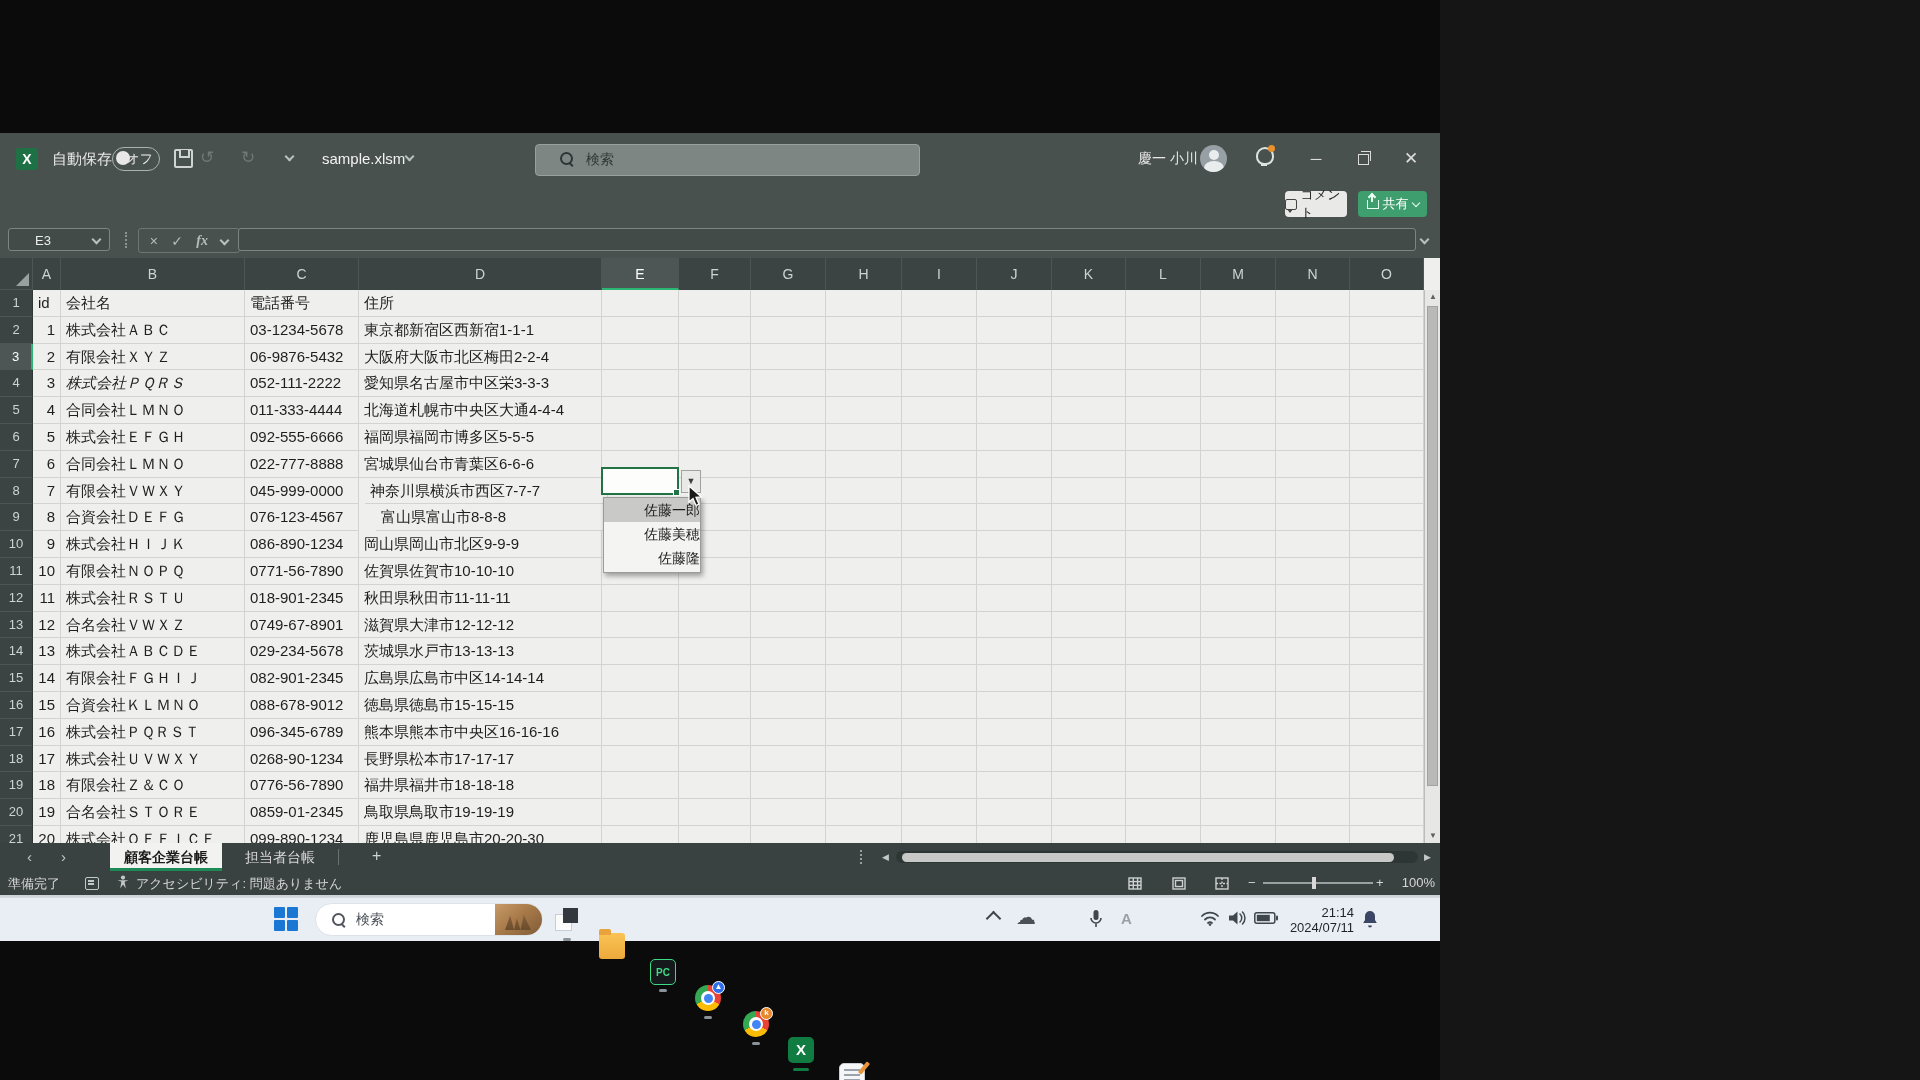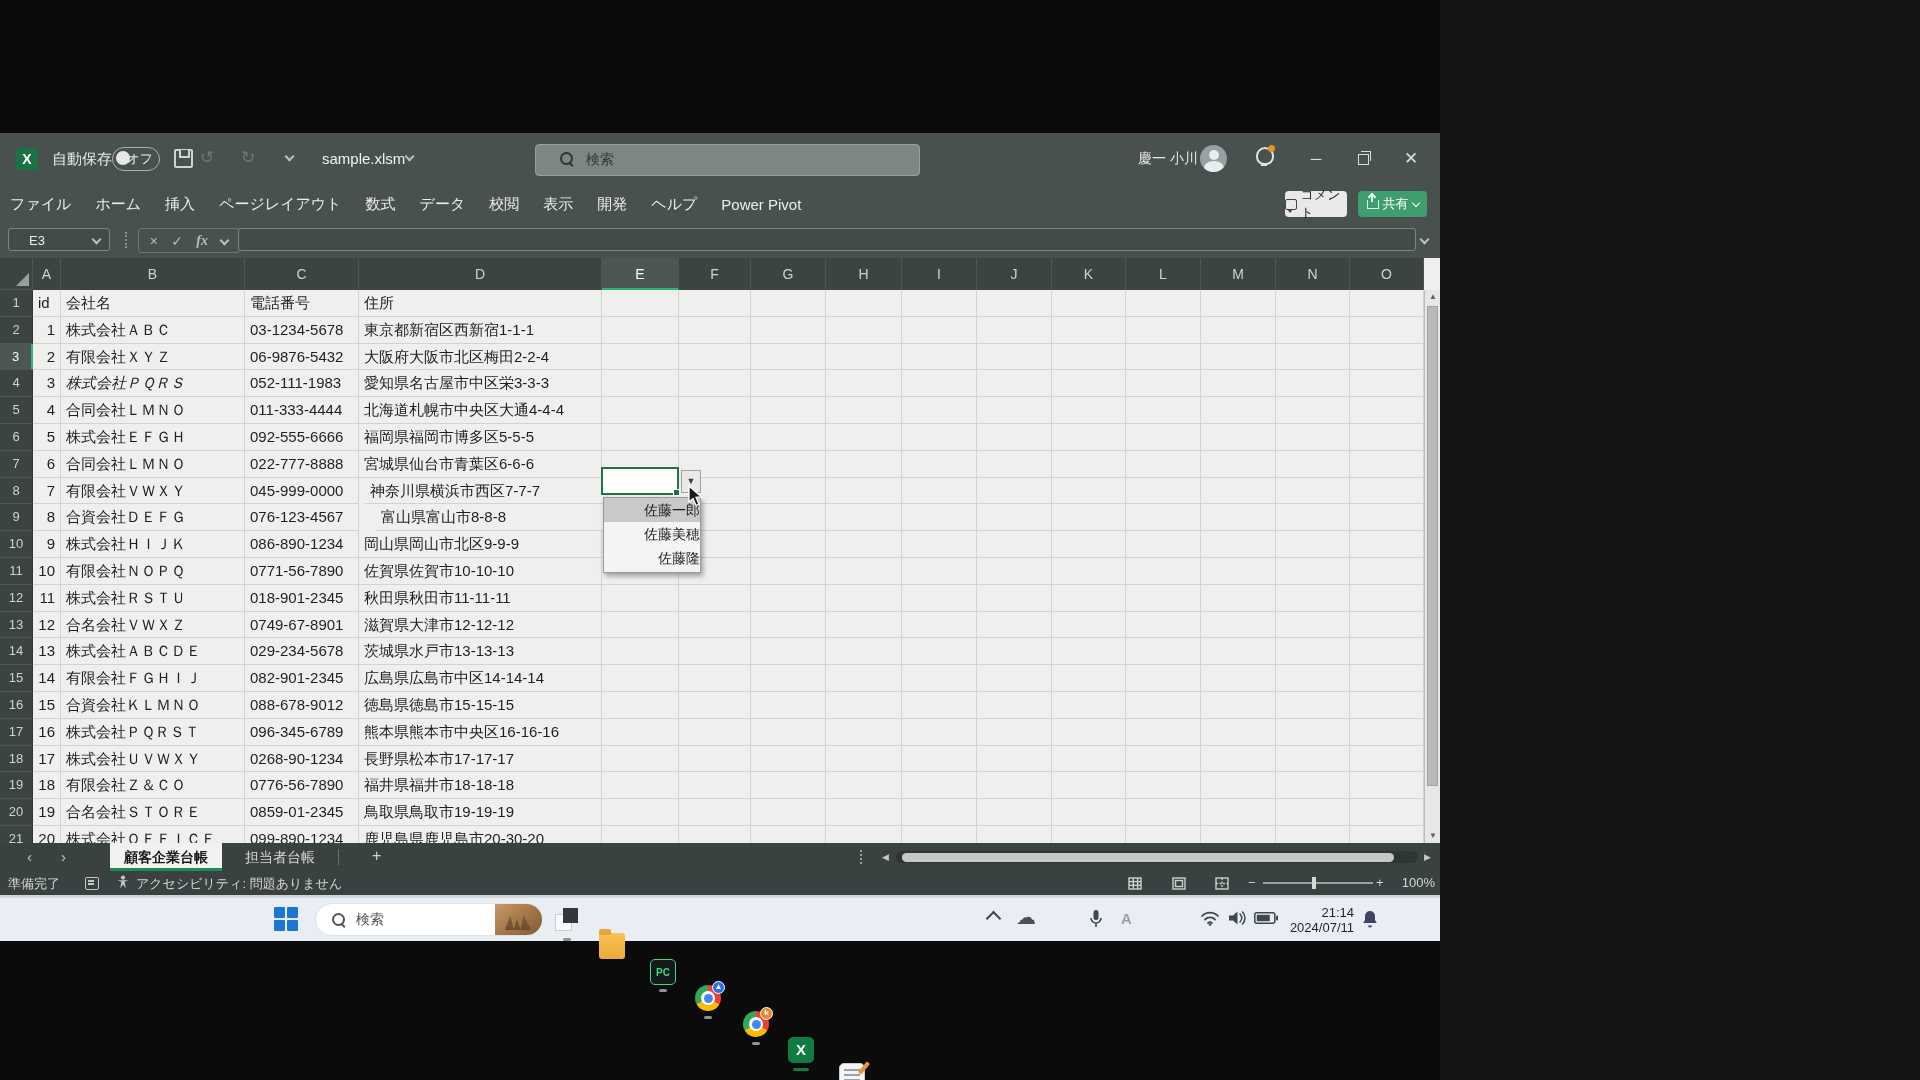--- a/index.html
+++ b/index.html
@@ -46,21 +46,21 @@
   #comment-btn{position:absolute;left:1285px;top:6px;width:62px;height:26px;background:#e9e9e7;border-radius:4px;color:#222;font-size:13px;display:flex;align-items:center;justify-content:center;gap:4px;}
   .cmt-ico{width:11px;height:9px;border:1.5px solid #444;border-radius:2px;position:relative;}
   .cmt-ico:after{content:"";position:absolute;left:1px;bottom:-4px;border-left:3px solid transparent;border-right:3px solid transparent;border-top:4px solid #444;}
   #share-btn{position:absolute;left:1358px;top:6px;width:69px;height:26px;background:#3f9e6e;border-radius:4px;color:#fff;font-size:13px;display:flex;align-items:center;justify-content:center;gap:4px;}
   .share-ico{width:10px;height:8px;border:1.5px solid #eafff3;border-top:none;position:relative;}
   .share-ico:before{content:"";position:absolute;left:3px;top:-5px;width:2px;height:7px;background:#eafff3;}
   .share-ico:after{content:"";position:absolute;left:1.2px;top:-6px;width:4px;height:4px;border-left:2px solid #eafff3;border-top:2px solid #eafff3;transform:rotate(45deg);}
   .share-chev{width:5px;height:5px;border-right:1.5px solid #eafff3;border-bottom:1.5px solid #eafff3;transform:rotate(45deg);margin-top:-3px;}
   
   #formularow{position:absolute;left:0;top:90px;width:1440px;height:35px;background:#49514f;border-bottom:1px solid #333b39;}
-  #namebox{position:absolute;left:8px;top:5px;width:102px;height:23px;background:#434b49;border:1px solid #7d8583;border-radius:3px;color:#ececec;font-size:13px;line-height:23px;padding-left:20px;box-sizing:border-box;}
+  #namebox{position:absolute;left:8px;top:5px;width:102px;height:23px;background:#434b49;border:1px solid #7d8583;border-radius:3px;color:#ececec;font-size:13px;line-height:23px;padding-left:26px;box-sizing:border-box;}
   #namebox .chev{position:absolute;right:9px;top:7px;}
   .vdots{position:absolute;left:125px;top:9px;height:16px;border-left:2px dotted #8b9492;}
   #fxgroup{position:absolute;left:138px;top:5px;width:92px;height:23px;border:1px solid #6e7674;border-radius:3px;color:#b6bcba;font-size:14px;display:flex;align-items:center;justify-content:space-around;padding:0 4px;}
   .fx{font-style:italic;font-family:"Liberation Serif","DejaVu Serif",serif;font-weight:bold;}
   #formulabox{position:absolute;left:238px;top:5px;width:1178px;height:23px;background:#434b49;border:1px solid #7d8583;border-radius:3px;color:#ececec;font-size:13px;line-height:23px;padding-left:6px;box-sizing:border-box;}
   #fb-chev{position:absolute;left:1421px;top:13px;}
   
   #grid{position:absolute;left:0;top:125px;width:1440px;height:585px;background:#efefed;}
   #corner{position:absolute;left:0;top:0;width:33px;height:32px;background:#3c4443;border-right:1px solid #4e5655;border-bottom:1px solid #4e5655;box-sizing:border-box;}
   #corner:after{content:"";position:absolute;right:3px;bottom:3px;border-left:13px solid transparent;border-bottom:13px solid #98a19f;}
@@ -176,33 +176,20 @@
           <span class="dot"></span>
         </span>
       <span class="winbtn" style="left:1303px;">─</span>
       <span class="winbtn" style="left:1350px;">
           <span class="restore-ico"></span>
         </span>
       <span class="winbtn" style="left:1398px;font-size:17px;">✕</span>
     </div>
 
     <div id="ribbonrow">
-      <div id="ribbon-tabs">
-          <span class="ribbon-tab">ファイル</span>
-          <span class="ribbon-tab">ホーム</span>
-          <span class="ribbon-tab">挿入</span>
-          <span class="ribbon-tab">ページレイアウト</span>
-          <span class="ribbon-tab">数式</span>
-          <span class="ribbon-tab">データ</span>
-          <span class="ribbon-tab">校閲</span>
-          <span class="ribbon-tab">表示</span>
-          <span class="ribbon-tab">開発</span>
-          <span class="ribbon-tab">ヘルプ</span>
-          <span class="ribbon-tab">Power Pivot</span>
-        </div>
       <div id="comment-btn">
         <span class="cmt-ico"></span>
         <span>コメント</span>
       </div>
       <div id="share-btn">
         <span class="share-ico"></span>
         <span>共有</span>
         <span class="share-chev"></span>
       </div>
     </div>
@@ -287,21 +274,21 @@
           <div class="cell txt" style="left: 902px; top: 53.6px; width: 75px; height: 26.8px; line-height: 26.8px;"></div>
           <div class="cell txt" style="left: 977px; top: 53.6px; width: 75px; height: 26.8px; line-height: 26.8px;"></div>
           <div class="cell txt" style="left: 1052px; top: 53.6px; width: 74px; height: 26.8px; line-height: 26.8px;"></div>
           <div class="cell txt" style="left: 1126px; top: 53.6px; width: 75px; height: 26.8px; line-height: 26.8px;"></div>
           <div class="cell txt" style="left: 1201px; top: 53.6px; width: 75px; height: 26.8px; line-height: 26.8px;"></div>
           <div class="cell txt" style="left: 1276px; top: 53.6px; width: 74px; height: 26.8px; line-height: 26.8px;"></div>
           <div class="cell txt" style="left: 1350px; top: 53.6px; width: 74px; height: 26.8px; line-height: 26.8px;"></div>
           <div class="rowhdr" style="top: 80.4px; height: 26.8px; line-height: 26.8px;">4</div>
           <div class="cell num" style="left: 33px; top: 80.4px; width: 28px; height: 26.8px; line-height: 26.8px;">3</div>
           <div class="cell txt" style="left: 61px; top: 80.4px; width: 184px; height: 26.8px; line-height: 26.8px; font-style: italic;">株式会社ＰＱＲＳ</div>
-          <div class="cell txt" style="left: 245px; top: 80.4px; width: 114px; height: 26.8px; line-height: 26.8px;">052-111-1983</div>
+          <div class="cell txt" style="left: 245px; top: 80.4px; width: 114px; height: 26.8px; line-height: 26.8px;">052-111-2222</div>
           <div class="cell txt" style="left: 359px; top: 80.4px; width: 243px; height: 26.8px; line-height: 26.8px;">愛知県名古屋市中区栄3-3-3</div>
           <div class="cell txt" style="left: 602px; top: 80.4px; width: 77px; height: 26.8px; line-height: 26.8px;"></div>
           <div class="cell txt" style="left: 679px; top: 80.4px; width: 72px; height: 26.8px; line-height: 26.8px;"></div>
           <div class="cell txt" style="left: 751px; top: 80.4px; width: 75px; height: 26.8px; line-height: 26.8px;"></div>
           <div class="cell txt" style="left: 826px; top: 80.4px; width: 76px; height: 26.8px; line-height: 26.8px;"></div>
           <div class="cell txt" style="left: 902px; top: 80.4px; width: 75px; height: 26.8px; line-height: 26.8px;"></div>
           <div class="cell txt" style="left: 977px; top: 80.4px; width: 75px; height: 26.8px; line-height: 26.8px;"></div>
           <div class="cell txt" style="left: 1052px; top: 80.4px; width: 74px; height: 26.8px; line-height: 26.8px;"></div>
           <div class="cell txt" style="left: 1126px; top: 80.4px; width: 75px; height: 26.8px; line-height: 26.8px;"></div>
           <div class="cell txt" style="left: 1201px; top: 80.4px; width: 75px; height: 26.8px; line-height: 26.8px;"></div>
@@ -560,21 +547,21 @@
           <div class="cell txt" style="left: 977px; top: 509.2px; width: 75px; height: 26.8px; line-height: 26.8px;"></div>
           <div class="cell txt" style="left: 1052px; top: 509.2px; width: 74px; height: 26.8px; line-height: 26.8px;"></div>
           <div class="cell txt" style="left: 1126px; top: 509.2px; width: 75px; height: 26.8px; line-height: 26.8px;"></div>
           <div class="cell txt" style="left: 1201px; top: 509.2px; width: 75px; height: 26.8px; line-height: 26.8px;"></div>
           <div class="cell txt" style="left: 1276px; top: 509.2px; width: 74px; height: 26.8px; line-height: 26.8px;"></div>
           <div class="cell txt" style="left: 1350px; top: 509.2px; width: 74px; height: 26.8px; line-height: 26.8px;"></div>
           <div class="rowhdr" style="top: 536px; height: 26.8px; line-height: 26.8px;">21</div>
           <div class="cell num" style="left: 33px; top: 536px; width: 28px; height: 26.8px; line-height: 26.8px;">20</div>
           <div class="cell txt" style="left: 61px; top: 536px; width: 184px; height: 26.8px; line-height: 26.8px;">株式会社ＯＦＦＩＣＥ</div>
           <div class="cell txt" style="left: 245px; top: 536px; width: 114px; height: 26.8px; line-height: 26.8px;">099-890-1234</div>
-          <div class="cell txt" style="left: 359px; top: 536px; width: 243px; height: 26.8px; line-height: 26.8px;">鹿児島県鹿児島市20-30-20</div>
+          <div class="cell txt" style="left: 359px; top: 536px; width: 243px; height: 26.8px; line-height: 26.8px;">鹿児島県鹿児島市20-20-30</div>
           <div class="cell txt" style="left: 602px; top: 536px; width: 77px; height: 26.8px; line-height: 26.8px;"></div>
           <div class="cell txt" style="left: 679px; top: 536px; width: 72px; height: 26.8px; line-height: 26.8px;"></div>
           <div class="cell txt" style="left: 751px; top: 536px; width: 75px; height: 26.8px; line-height: 26.8px;"></div>
           <div class="cell txt" style="left: 826px; top: 536px; width: 76px; height: 26.8px; line-height: 26.8px;"></div>
           <div class="cell txt" style="left: 902px; top: 536px; width: 75px; height: 26.8px; line-height: 26.8px;"></div>
           <div class="cell txt" style="left: 977px; top: 536px; width: 75px; height: 26.8px; line-height: 26.8px;"></div>
           <div class="cell txt" style="left: 1052px; top: 536px; width: 74px; height: 26.8px; line-height: 26.8px;"></div>
           <div class="cell txt" style="left: 1126px; top: 536px; width: 75px; height: 26.8px; line-height: 26.8px;"></div>
           <div class="cell txt" style="left: 1201px; top: 536px; width: 75px; height: 26.8px; line-height: 26.8px;"></div>
           <div class="cell txt" style="left: 1276px; top: 536px; width: 74px; height: 26.8px; line-height: 26.8px;"></div>

